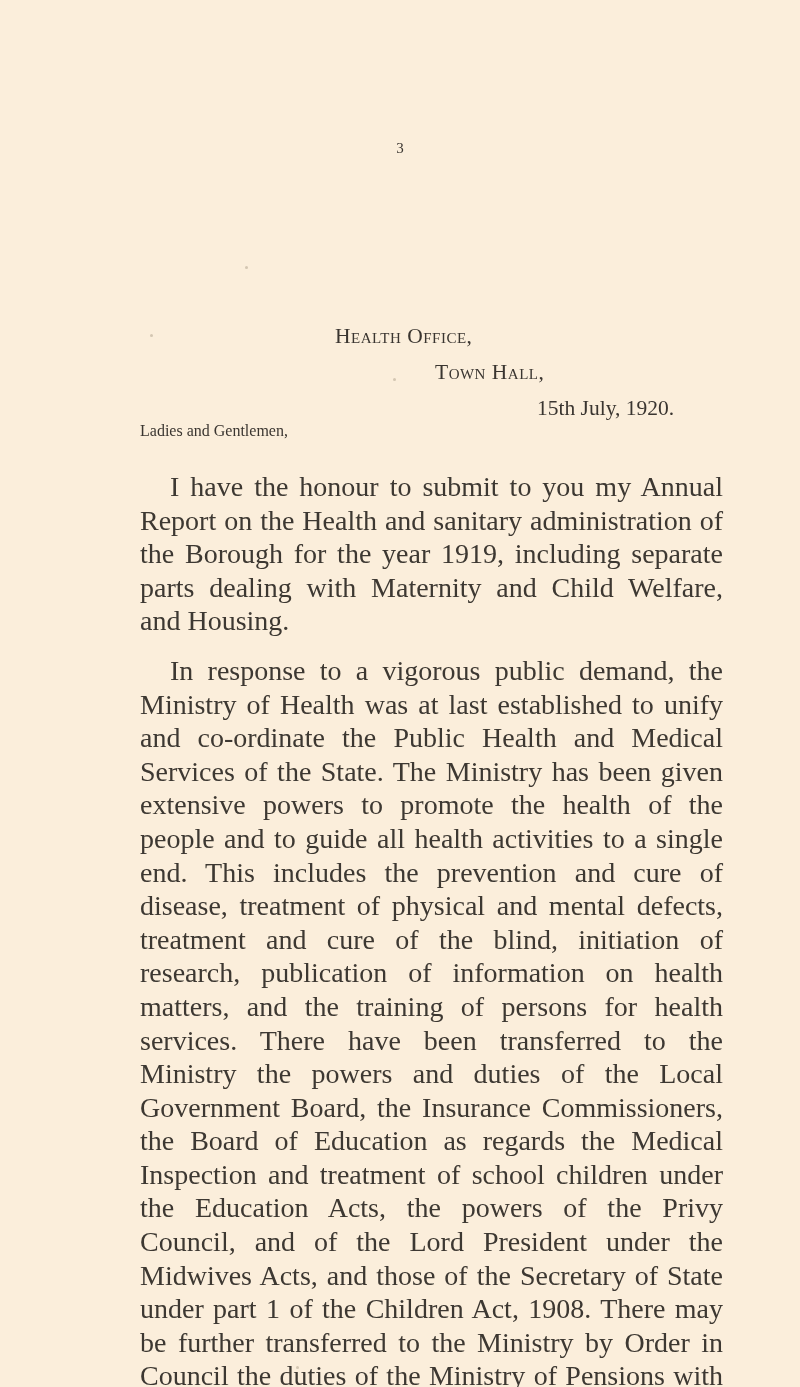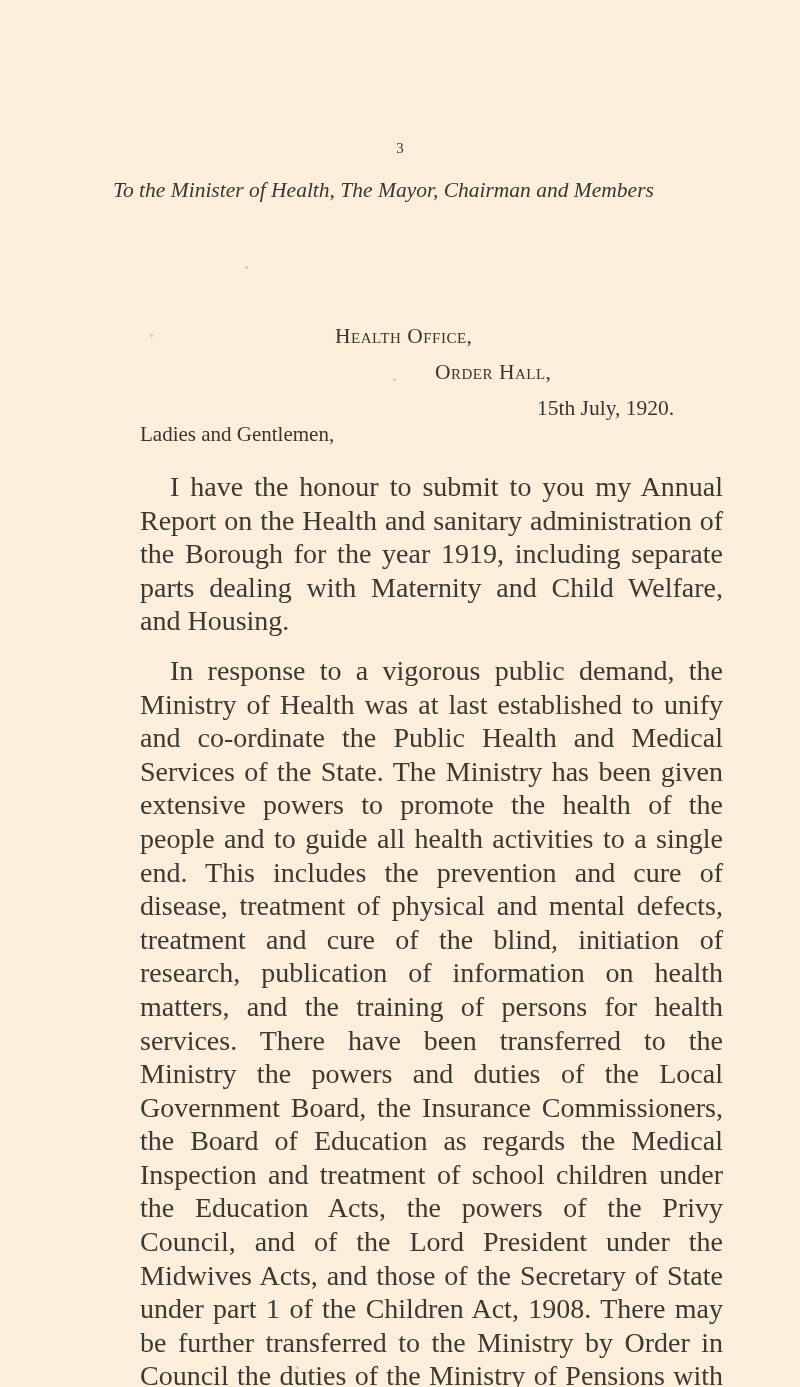--- a/index.html
+++ b/index.html
@@ -62,21 +62,21 @@
       white-space: nowrap;
     }
     .smallcaps {
       font-variant: small-caps;
       letter-spacing: 0.5px;
     }
     .salutation {
       position: absolute;
       top: 422px;
       left: 140px;
-      font-size: 21px;
+      font-size: 16px;
       color: #3a3530;
     }
     .body-text {
       position: absolute;
       top: 470px;
       left: 140px;
       width: 583px;
       font-size: 28px;
       line-height: 33.6px;
       color: #3d3832;
@@ -96,26 +96,25 @@
     }
   </style>
 </head>
 <body>
 
 <div>
 
   <div class="page-number">3</div>
 
   <div class="addressee">
-    <p class="first">To the Minister of Health, The Mayor, Chairman and Members</p>
   </div>
 
   <div class="address-block">
     <div class="address-line smallcaps" style="left:335px; top:0px;">Health Office,</div>
-    <div class="address-line smallcaps" style="left:435px; top:36px;">Order Hall,</div>
+    <div class="address-line smallcaps" style="left:435px; top:36px;">Town Hall,</div>
     <div class="address-line" style="left:537px; top:72px;text-align:right;">15th July, 1920.</div>
   </div>
 
   <div class="salutation">Ladies and Gentlemen,</div>
 
   <div class="body-text">
     <p>I have the honour to submit to you my Annual Report on the Health and sanitary administration of the Borough for the year 1919, including separate parts dealing with Maternity and Child Welfare, and Housing.</p>
     <p>In response to a vigorous public demand, the Ministry of Health was at last established to unify and co-ordinate the Public Health and Medical Services of the State. The Ministry has been given extensive powers to promote the health of the people and to guide all health activities to a single end. This includes the prevention and cure of disease, treatment of physical and mental defects, treatment and cure of the blind, initiation of research, publication of information on health matters, and the training of persons for health services. There have been transferred to the Ministry the powers and duties of the Local Government Board, the Insurance Commissioners, the Board of Education as regards the Medical Inspection and treatment of school children under the Education Acts, the powers of the Privy Council, and of the Lord President under the Midwives Acts, and those of the Secretary of State under part 1 of the Children Act, 1908. There may be further transferred to the Ministry by Order in Council the duties of the Ministry of Pensions with regard to the health of pensioners and dependents, and those of the Secretary of State under laws dealing with lunacy and mental deficiency.</p>
   </div>
 

